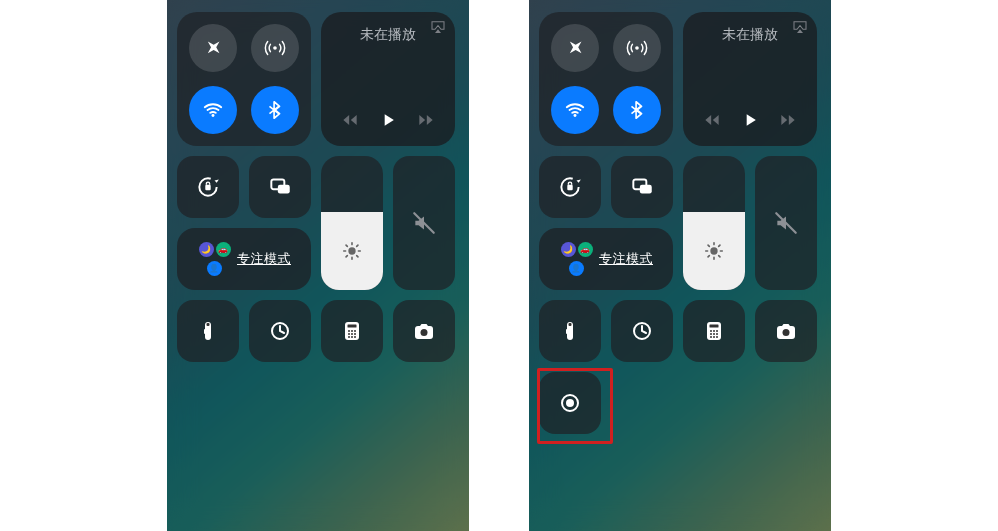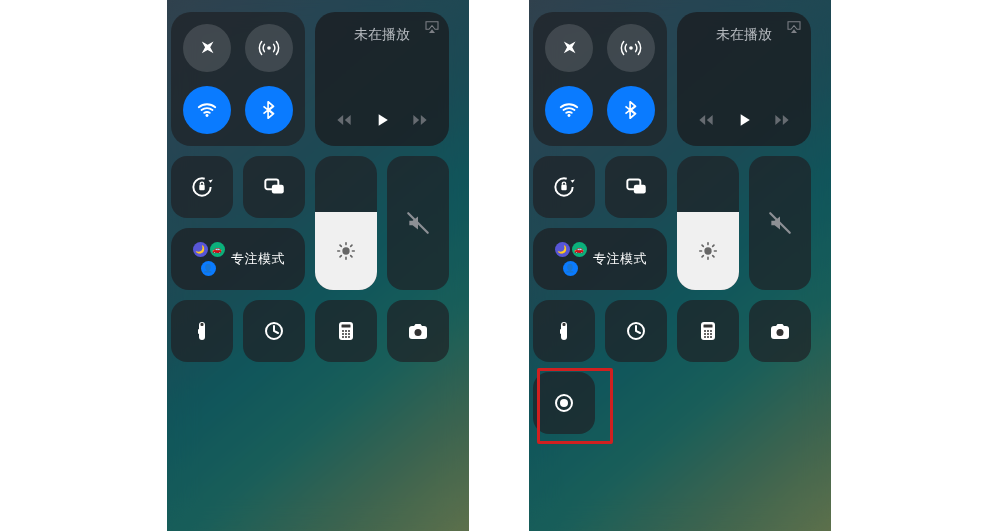--- a/index.html
+++ b/index.html
@@ -22,21 +22,21 @@
   }
   .phone::before {
     content: "";
     position: absolute;
     inset: 0;
     backdrop-filter: blur(14px);
     background: rgba(20,25,30,0.25);
   }
   .cc {
     position: relative;
-    padding: 12px 4px;
+    padding: 12px 10px;
     display: grid;
     grid-template-columns: repeat(4, 62px);
     grid-auto-rows: 62px;
     gap: 10px;
     justify-content: start;
   }
   .tile {
     background: rgba(30,33,38,0.72);
     border-radius: 16px;
     display: flex;
@@ -139,20 +139,21 @@
     position: absolute;
     width: 15px; height: 15px;
     border-radius: 50%;
     display: flex; align-items: center; justify-content: center;
     font-size: 8px;
   }
   .focus-label {
     color: #fff;
     font-size: 13px;
     letter-spacing: 0.5px;
+    text-decoration: underline;
   }
 
   .highlight {
     position: absolute;
     border: 3px solid #d02020;
     border-radius: 2px;
     pointer-events: none;
   }
 
   svg { display: block; }

